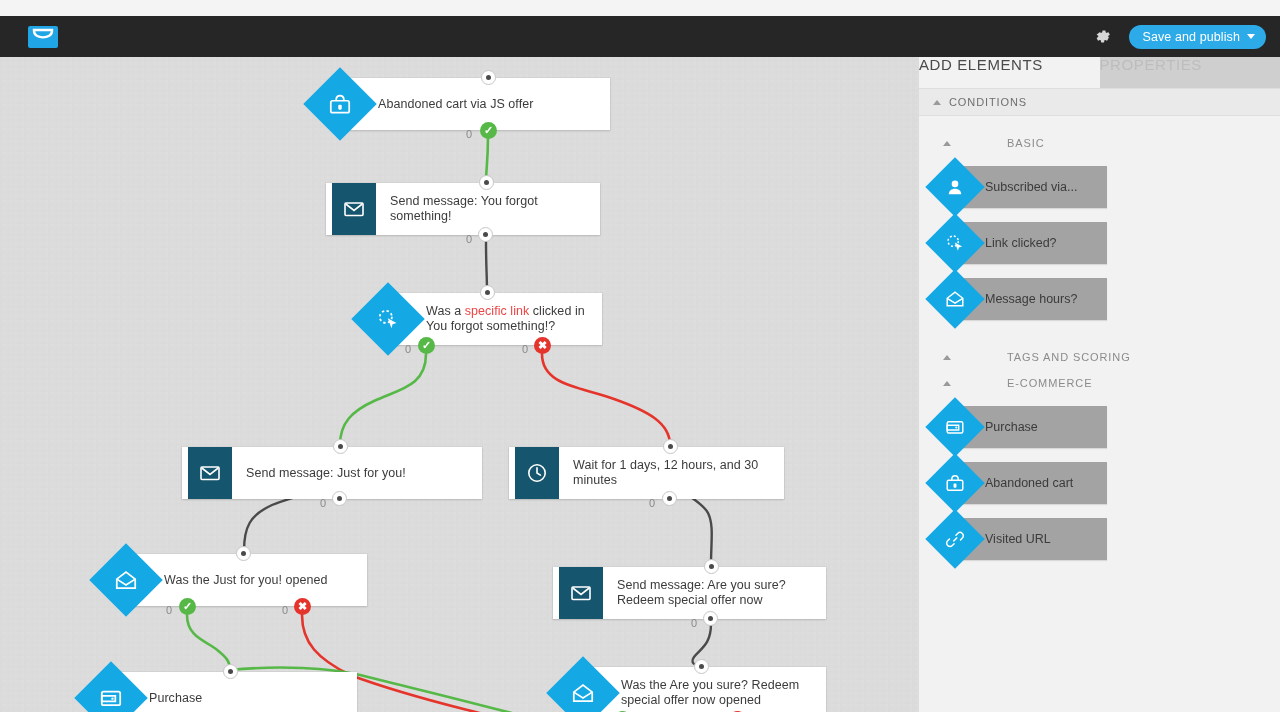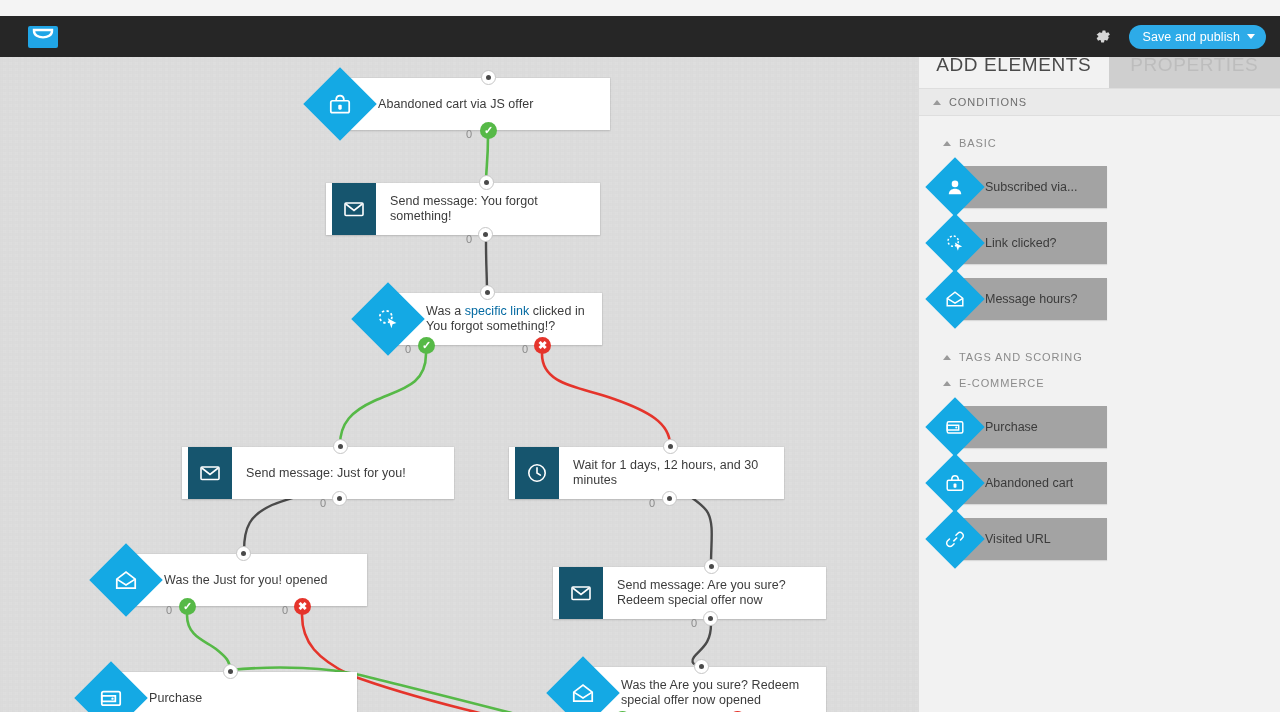--- a/index.html
+++ b/index.html
@@ -100,21 +100,21 @@
     box-shadow: 0 1px 2px rgba(0,0,0,.14), 0 0 0 1px rgba(0,0,0,.03);
     cursor: move;
   }
   .node .node-label {
     font-size: 12.5px;
     color: #3b3b3b;
     line-height: 15px;
     padding-right: 12px;
     letter-spacing: .05px;
   }
-  .node .node-label .lnk { color: #0369a1; }
+  .node .node-label .lnk { color: #ef4444; }
 
   
   .node.action { padding-left: 6px; }
   .node.action .badge {
     width: 44px; height: 52px;
     background: #16556e;
     display: flex; align-items: center; justify-content: center;
     flex: 0 0 44px;
   }
   .node.action .node-label { padding-left: 14px; }
@@ -164,25 +164,24 @@
   #panel {
     position: absolute; right: 0; top: 41px;
     width: 362px; height: 671px;
     background: #f2f2f2;
     border-left: 1px solid #dcdcdc;
     overflow: hidden;
   }
   #tabs { display: flex; height: 47px; background: #f2f2f2; }
   .tab {
     flex: 1 1 50%;
-    display: flex; align-items: center; justify-content: center;
-    font-size: 19px; letter-spacing: .6px;
+    display: flex; align-items: center; justify-content: flex-start;
+    font-size: 15px; letter-spacing: .6px;
     color: #555;
     cursor: pointer;
-    margin-left: 9px;
   }
   .tab.active { background: #f2f2f2; color: #4a4a4a; }
   .tab.disabled { background: #cfcfcf; color: #bdbdbd; }
 
   .group-header {
     height: 28px;
     display: flex; align-items: center;
     padding-left: 14px;
     background: #eaeaea;
     border-top: 1px solid #dedede;
@@ -193,20 +192,21 @@
     cursor: pointer;
   }
   .sub-header {
     height: 26px;
     display: flex; align-items: center;
     padding-left: 24px;
     font-size: 11px;
     letter-spacing: .9px;
     color: #8b8b8b;
     cursor: pointer;
+    gap: 48px;
   }
   .caret-up {
     width:0;height:0;
     border-left:4px solid transparent;
     border-right:4px solid transparent;
     border-bottom:5px solid #9a9a9a;
     margin-right:8px;
   }
   .tile-grid {
     display: flex; flex-wrap: wrap;
@@ -339,21 +339,21 @@
       </div>
       <div class="port" style="left: 480px; top: 244px;"></div>
       <div class="port yes" style="left: 418px; top: 296px;">
         <span class="g">✓</span>
       </div>
       <div class="portnum" style="left: 405px; top: 302px;">0</div>
       <div class="port no" style="left: 534px; top: 296px;">
         <span class="g">✖</span>
       </div>
       <div class="portnum" style="left: 522px; top: 302px;">0</div>
-      <div class="node action" style="left: 182px; top: 406px; width: 272px;">
+      <div class="node action" style="left: 182px; top: 406px; width: 300px;">
         <div class="badge">
           <svg width="24" height="24" viewBox="0 0 24 24">
             <rect x="3" y="6" width="18" height="12.5" rx="1" stroke="#ffffff" fill="none" stroke-width="1.6"></rect>
             <path d="M3.8 7l8.2 6.4L20.2 7" stroke="#ffffff" fill="none" stroke-width="1.6"></path>
           </svg>
         </div>
         <div class="node-label">Send message: Just for you!</div>
       </div>
       <div class="port" style="left: 333px; top: 398px;"></div>
       <div class="port " style="left: 332px; top: 450px;"></div>

